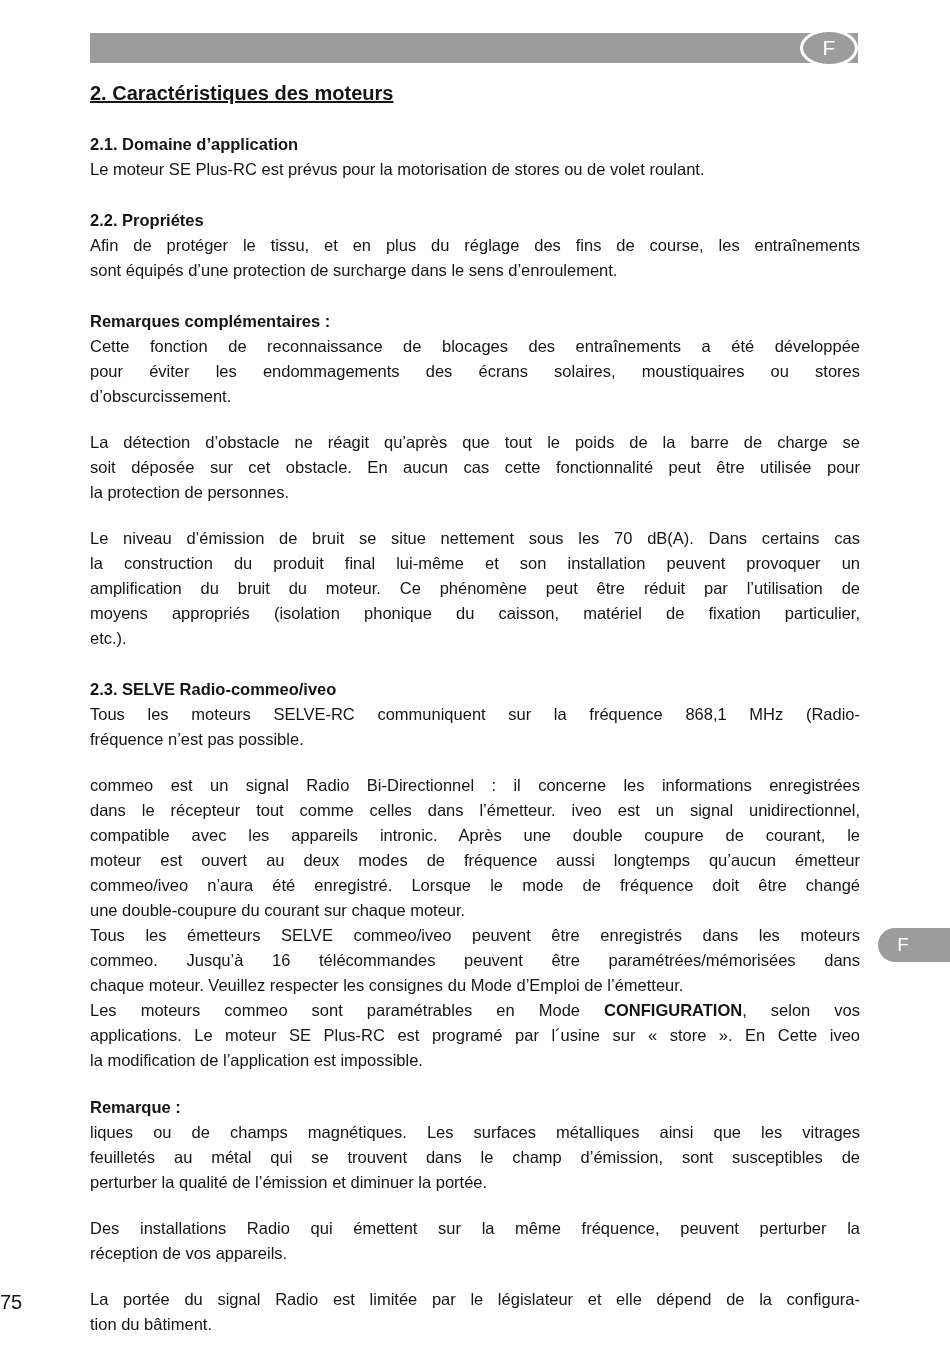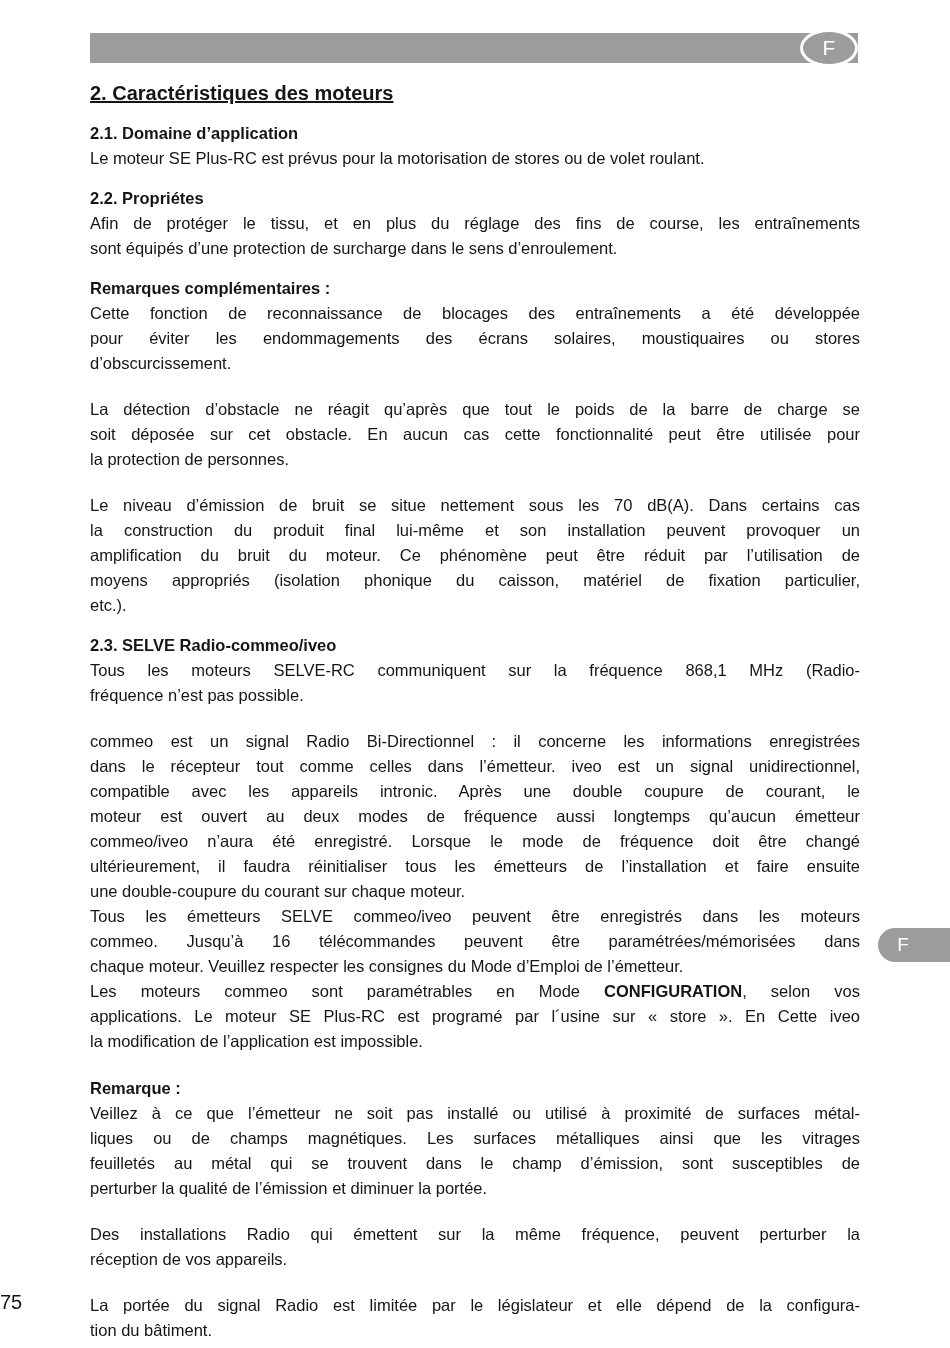--- a/index.html
+++ b/index.html
@@ -63,21 +63,21 @@
   .h1 {
     font-size: 20px;
     font-weight: bold;
     line-height: 26px;
     margin: 17px 0 9px 0;
     text-decoration: underline;
   }
   .sec-title {
     font-weight: bold;
     line-height: 25px;
-    margin-top: 15px;
+    margin-top: 26px;
   }
   .para { margin-top: 21px; }
   .para.flush { margin-top: 0; }
   .tline {
     line-height: 25px;
     text-align: justify;
     text-align-last: justify;
   }
   .tlast { text-align-last: left; }
   .b { font-weight: bold; }
@@ -145,41 +145,39 @@
         <div class="tline">Tous les moteurs SELVE-RC communiquent sur la fréquence 868,1 MHz (Radio-</div>
         <div class="tline tlast">fréquence n’est pas possible.</div>
       </div>
 
     <div class="para">
         <div class="tline">commeo est un signal Radio Bi-Directionnel : il concerne les informations enregistrées</div>
         <div class="tline">dans le récepteur tout comme celles dans l’émetteur. iveo est un signal unidirectionnel,</div>
         <div class="tline">compatible avec les appareils intronic. Après une double coupure de courant, le</div>
         <div class="tline">moteur est ouvert au deux modes de fréquence aussi longtemps qu’aucun émetteur</div>
         <div class="tline">commeo/iveo n’aura été enregistré. Lorsque le mode de fréquence doit être changé</div>
-        <div class="tline">ultérieurement, il faudra réinitialiser tous les émetteurs de l’installation et faire ensuite</div>
         <div class="tline tlast">une double-coupure du courant sur chaque moteur.</div>
       </div>
 
     <div class="para flush">
         <div class="tline">Tous les émetteurs SELVE commeo/iveo peuvent être enregistrés dans les moteurs</div>
         <div class="tline">commeo. Jusqu’à 16 télécommandes peuvent être paramétrées/mémorisées dans</div>
         <div class="tline tlast">chaque moteur. Veuillez respecter les consignes du Mode d’Emploi de l’émetteur.</div>
       </div>
 
     <div class="para flush">
       <div class="tline"><span>Les moteurs commeo sont paramétrables en Mode </span><span class="b">CONFIGURATION</span><span>, selon vos</span></div>
       <div>
           <div class="tline">applications. Le moteur SE Plus-RC est programé par l´usine sur « store ». En Cette iveo</div>
           <div class="tline tlast">la modification de l’application est impossible.</div>
         </div>
     </div>
 
     <div class="sec-title" style="margin-top:22px">Remarque :</div>
     <div class="para flush">
-        <div class="tline">Veillez à ce que l’émetteur ne soit pas installé ou utilisé à proximité de surfaces métal-</div>
         <div class="tline">liques ou de champs magnétiques. Les surfaces métalliques ainsi que les vitrages</div>
         <div class="tline">feuilletés au métal qui se trouvent dans le champ d’émission, sont susceptibles de</div>
         <div class="tline tlast">perturber la qualité de l’émission et diminuer la portée.</div>
       </div>
 
     <div class="para">
         <div class="tline">Des installations Radio qui émettent sur la même fréquence, peuvent perturber la</div>
         <div class="tline tlast">réception de vos appareils.</div>
       </div>
 

